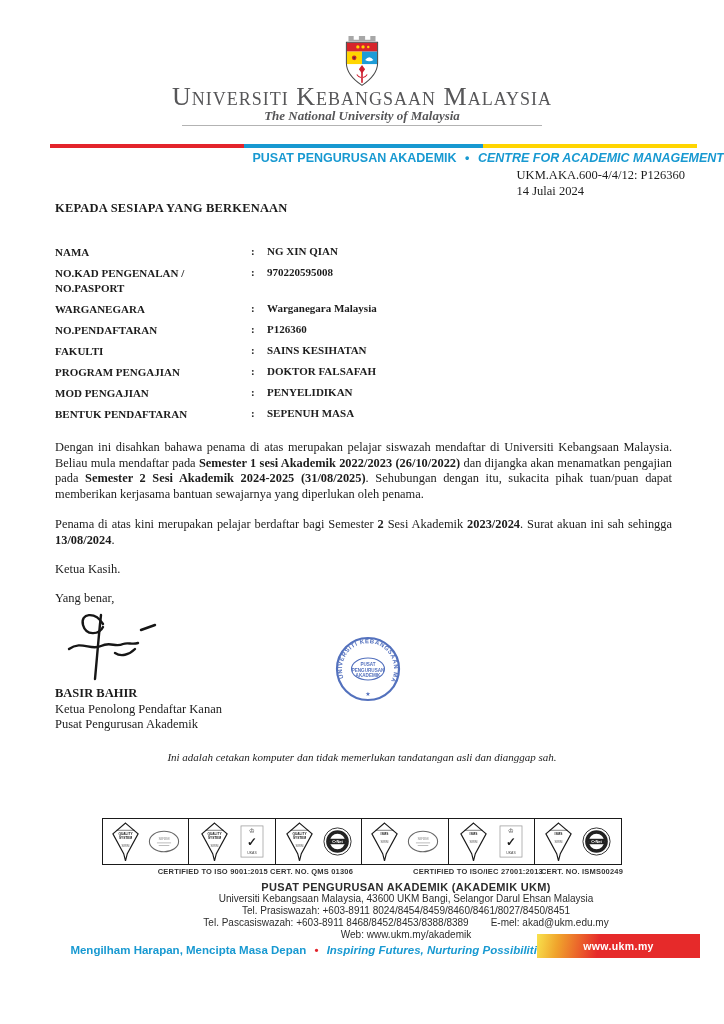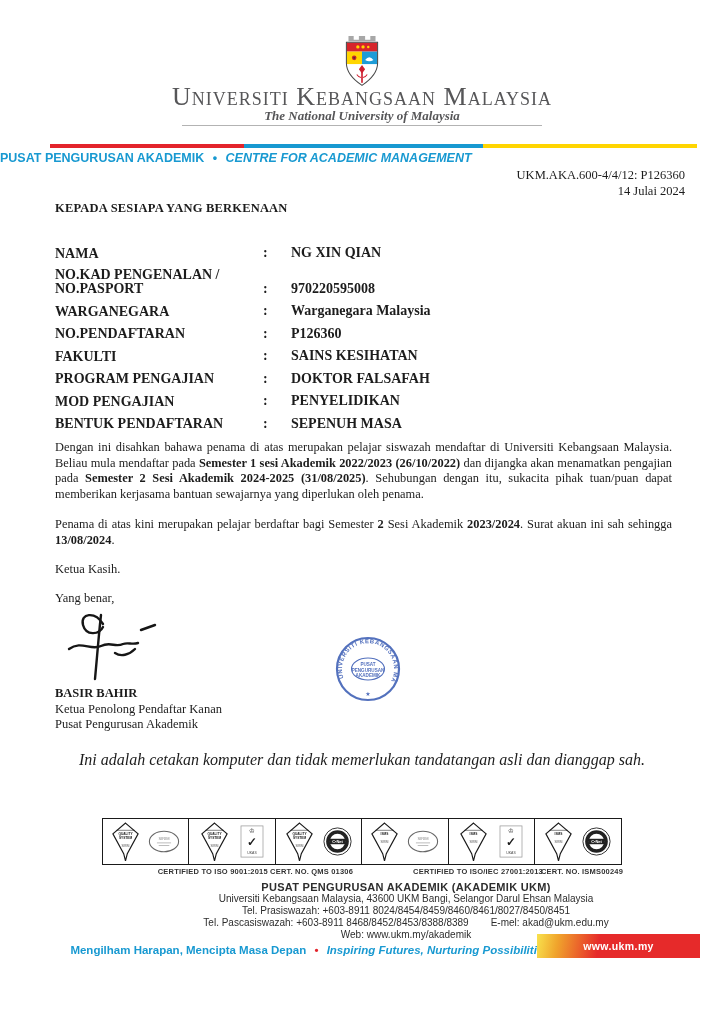--- a/index.html
+++ b/index.html
@@ -8,41 +8,41 @@
   .abs{position:absolute;}
 
   
   .wordmark{top:82px;left:0;width:100%;text-align:center;font-variant:small-caps;
             font-size:26px;letter-spacing:1px;color:#565658;}
   .tagline{top:108px;left:0;width:100%;text-align:center;font-size:13px;font-weight:bold;
            font-style:italic;color:#565658;}
   .grey-rule{top:125px;left:182px;width:360px;height:1px;background:#b3b3b3;}
   .tricolor{top:144px;left:50px;width:647px;height:4px;display:flex;}
   .tricolor div{height:100%;}
-  .dept-line{top:151px;left:0;width:100%;text-align:left;
+  .dept-line{top:151px;left:0;width:100%;text-align:right;
              font-family:"Liberation Sans",sans-serif;font-size:12.5px;font-weight:bold;}
   .dept-line .it{font-style:italic;}
-  .refblock{top:167px;right:39px;text-align:right;font-size:12.5px;line-height:16px;}
+  .refblock{top:167px;right:39px;text-align:left;font-size:12.5px;line-height:16px;}
 
   
   .salutation{top:201px;left:55px;font-size:12.5px;font-weight:bold;letter-spacing:.2px;}
   .details{top:245px;left:55px;width:617px;}
-  .drow{display:flex;align-items:flex-end;margin-bottom:6.5px;font-size:14px;font-weight:bold;gap:12px;}
+  .drow{display:flex;align-items:flex-start;margin-bottom:6.5px;font-size:11px;font-weight:bold;}
   .dlabel{width:196px;line-height:14.5px;}
   .dcolon{width:16px;}
   .dvalue{flex:1;}
   .para{left:55px;width:617px;font-size:12.4px;line-height:15.6px;text-align:justify;}
   .p1{top:440px;} .p2{top:517px;}
   .thanks{top:562px;left:55px;font-size:12.5px;}
   .closing{top:591px;left:55px;font-size:12.5px;}
   .signature{top:608px;left:57px;width:100px;height:80px;}
   .stamp{top:636px;left:335px;width:66px;height:66px;opacity:.92;}
   .signatory{top:686px;left:55px;font-size:12.5px;line-height:15.5px;}
   .signatory .nm{font-weight:bold;}
-  .note{top:751px;left:55px;width:614px;text-align:center;font-style:italic;font-size:16px;}
+  .note{top:751px;left:55px;width:614px;text-align:center;font-style:italic;font-size:11px;}
 
   
   .certstrip{top:818px;left:102px;width:520px;height:47px;display:flex;}
   .cert-cell{flex:1;border:1.4px solid #1a1a1a;margin-left:-1.4px;background:#fff;
              display:flex;align-items:center;justify-content:space-evenly;}
   .cert-cell:first-child{margin-left:0;}
   .cert-cell svg{display:block;}
   .captions{top:867px;left:102px;width:520px;height:12px;
             font-family:"Liberation Sans",sans-serif;font-size:7.5px;font-weight:bold;color:#333;}
   .captions span{position:absolute;transform:translateX(-50%);white-space:nowrap;letter-spacing:.2px;padding-left:24px;}

